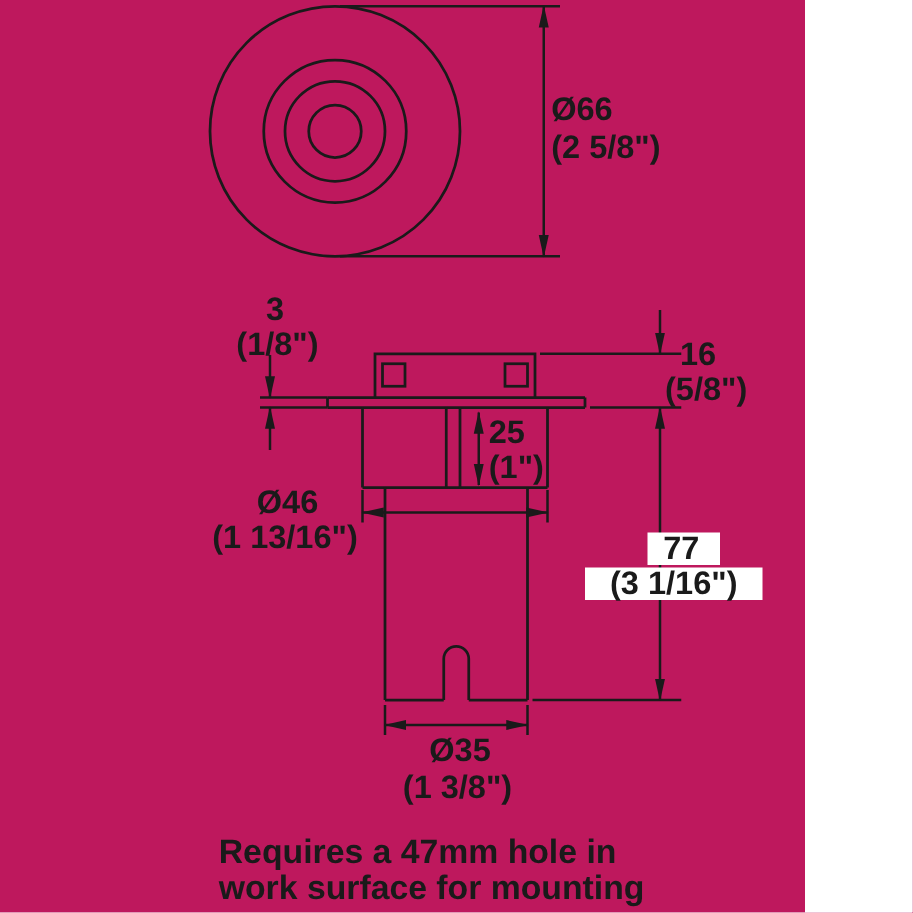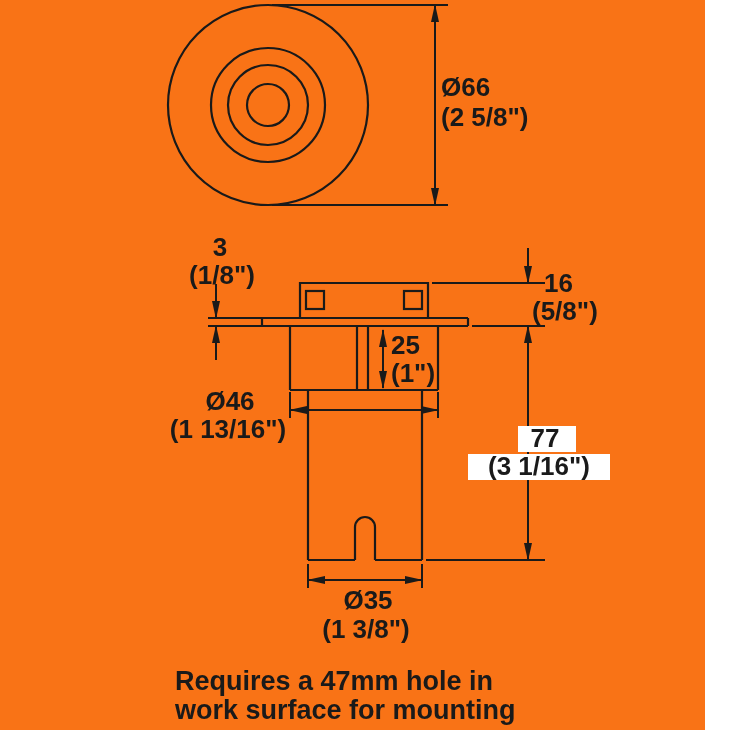--- a/index.html
+++ b/index.html
@@ -2,23 +2,23 @@
 <html><head>
 <meta charset="utf-8">
 <style>
   html, body {
     margin: 0;
     padding: 0;
     background: #ffffff;
   }
   .stage {
     position: relative;
-    width: 705px;
+    width: 644px;
     height: 730px;
-    background: #f97316;
+    background: #be185d;
     font-family: "Liberation Sans", sans-serif;
   }
   svg text {
     font-family: "Liberation Sans", "DejaVu Sans", sans-serif;
     font-weight: bold;
     fill: #1a1a1a;
   }
   .dim-text { font-size: 26px; }
   .note-text { font-size: 27px; }
 </style>

